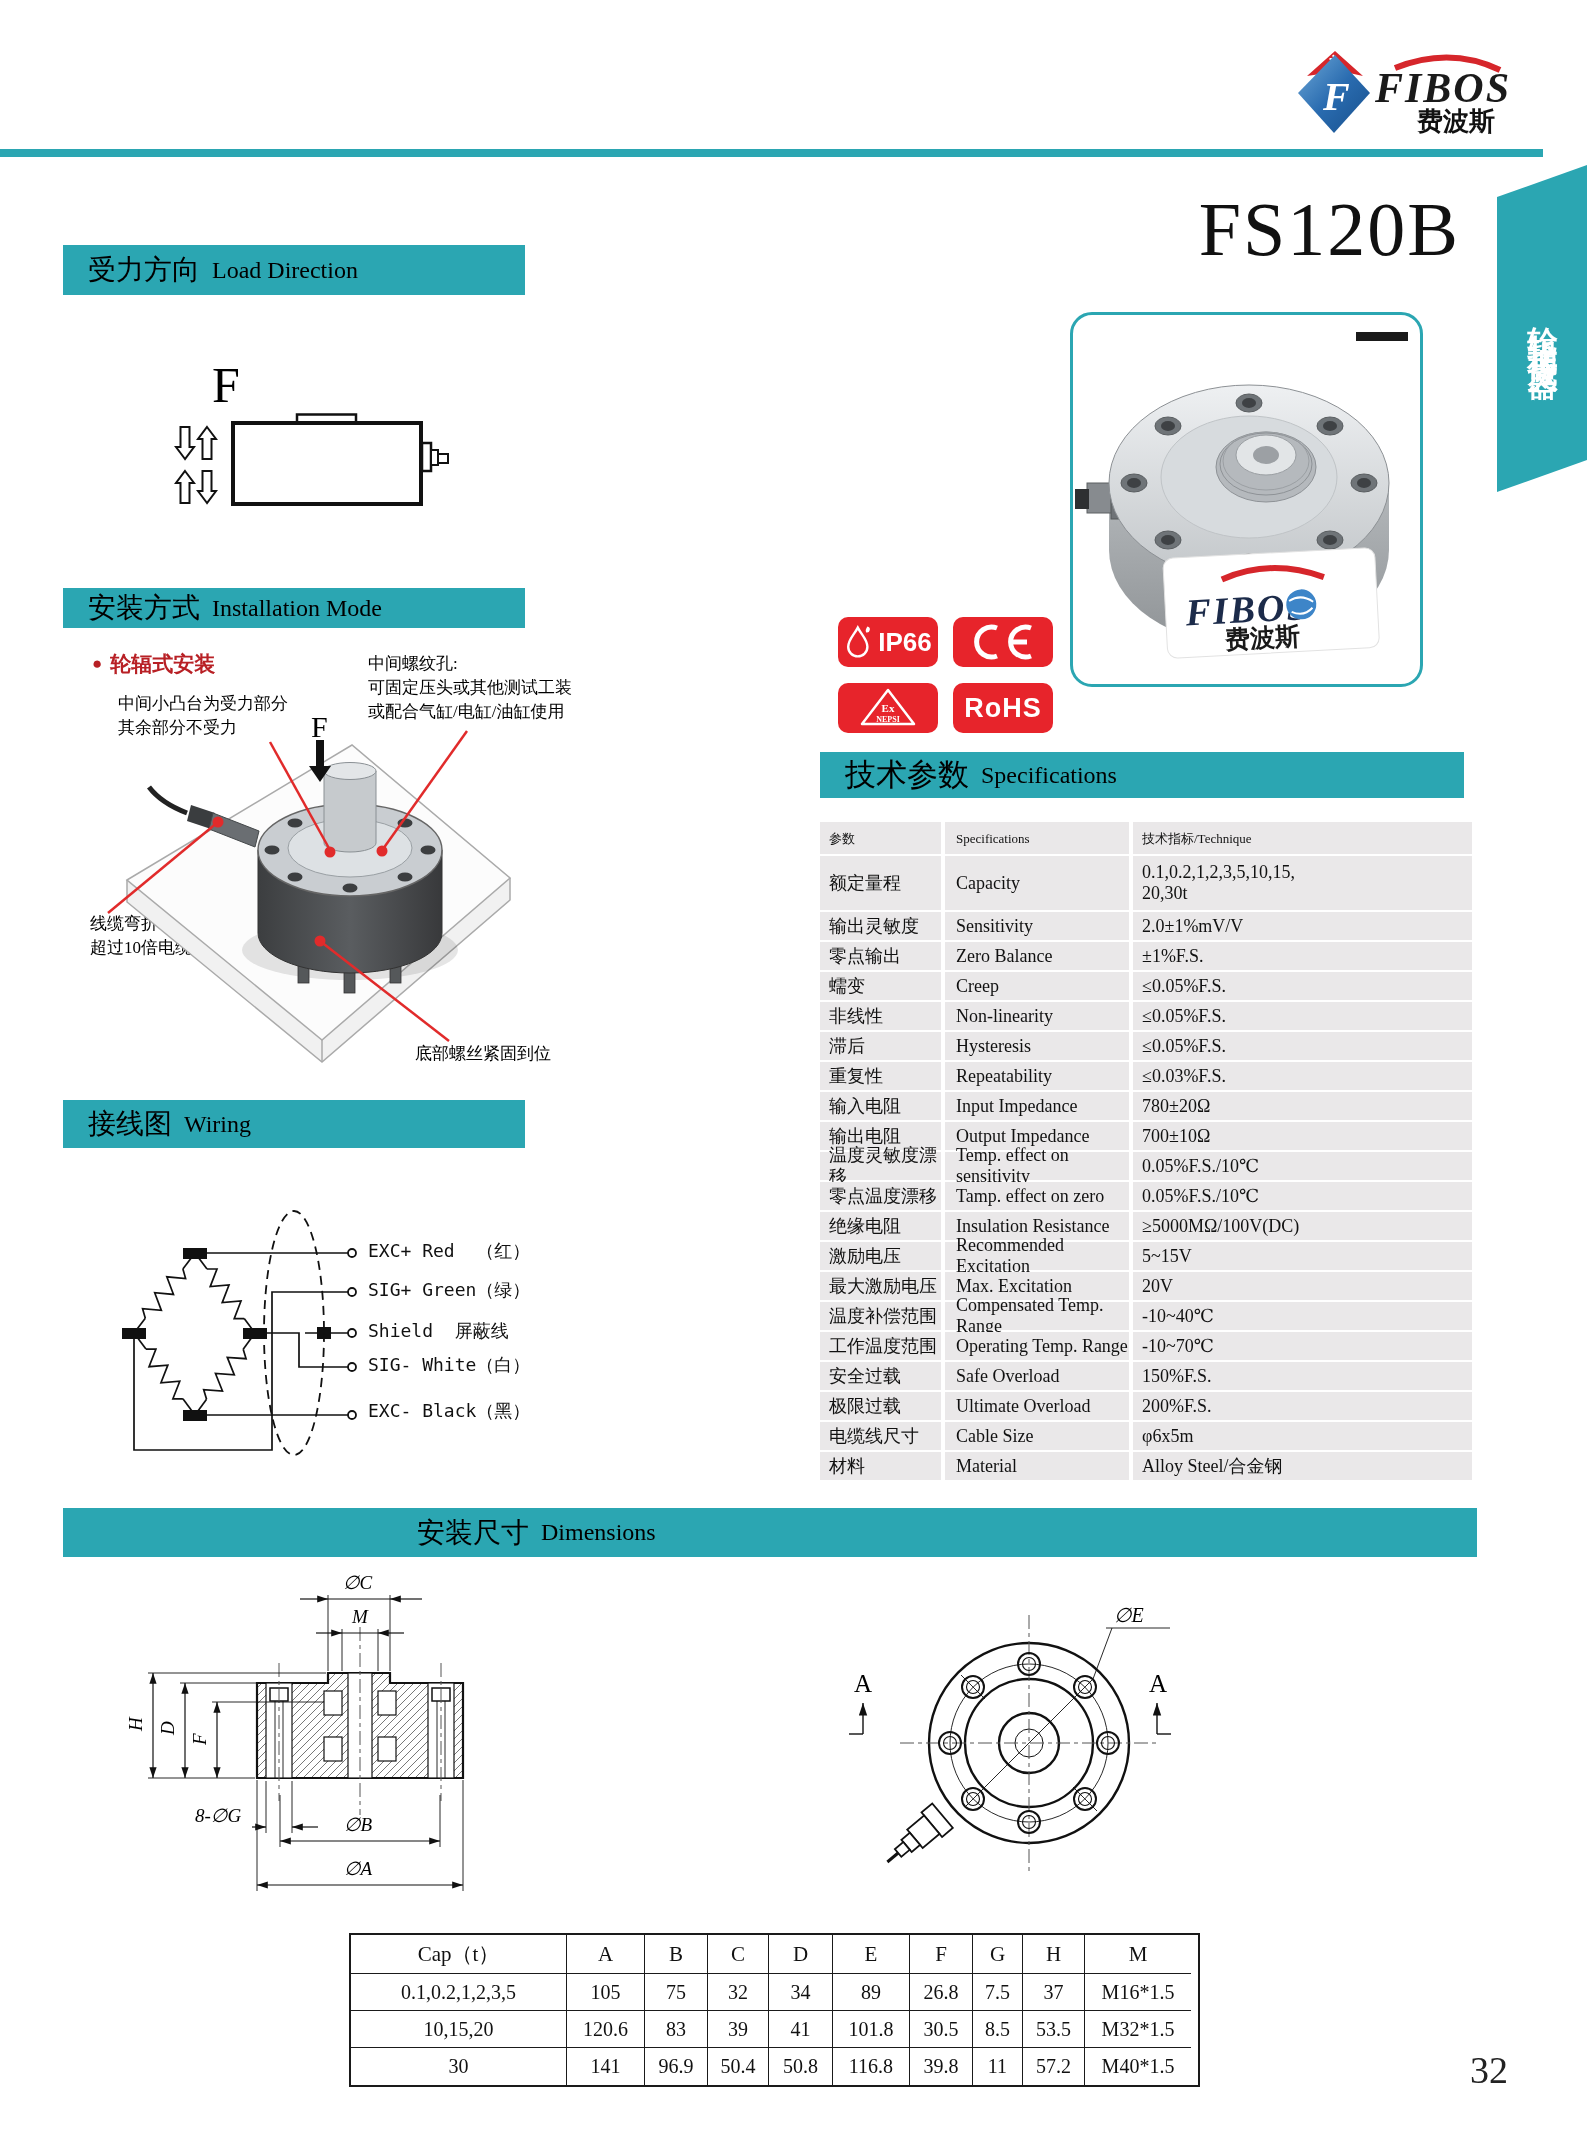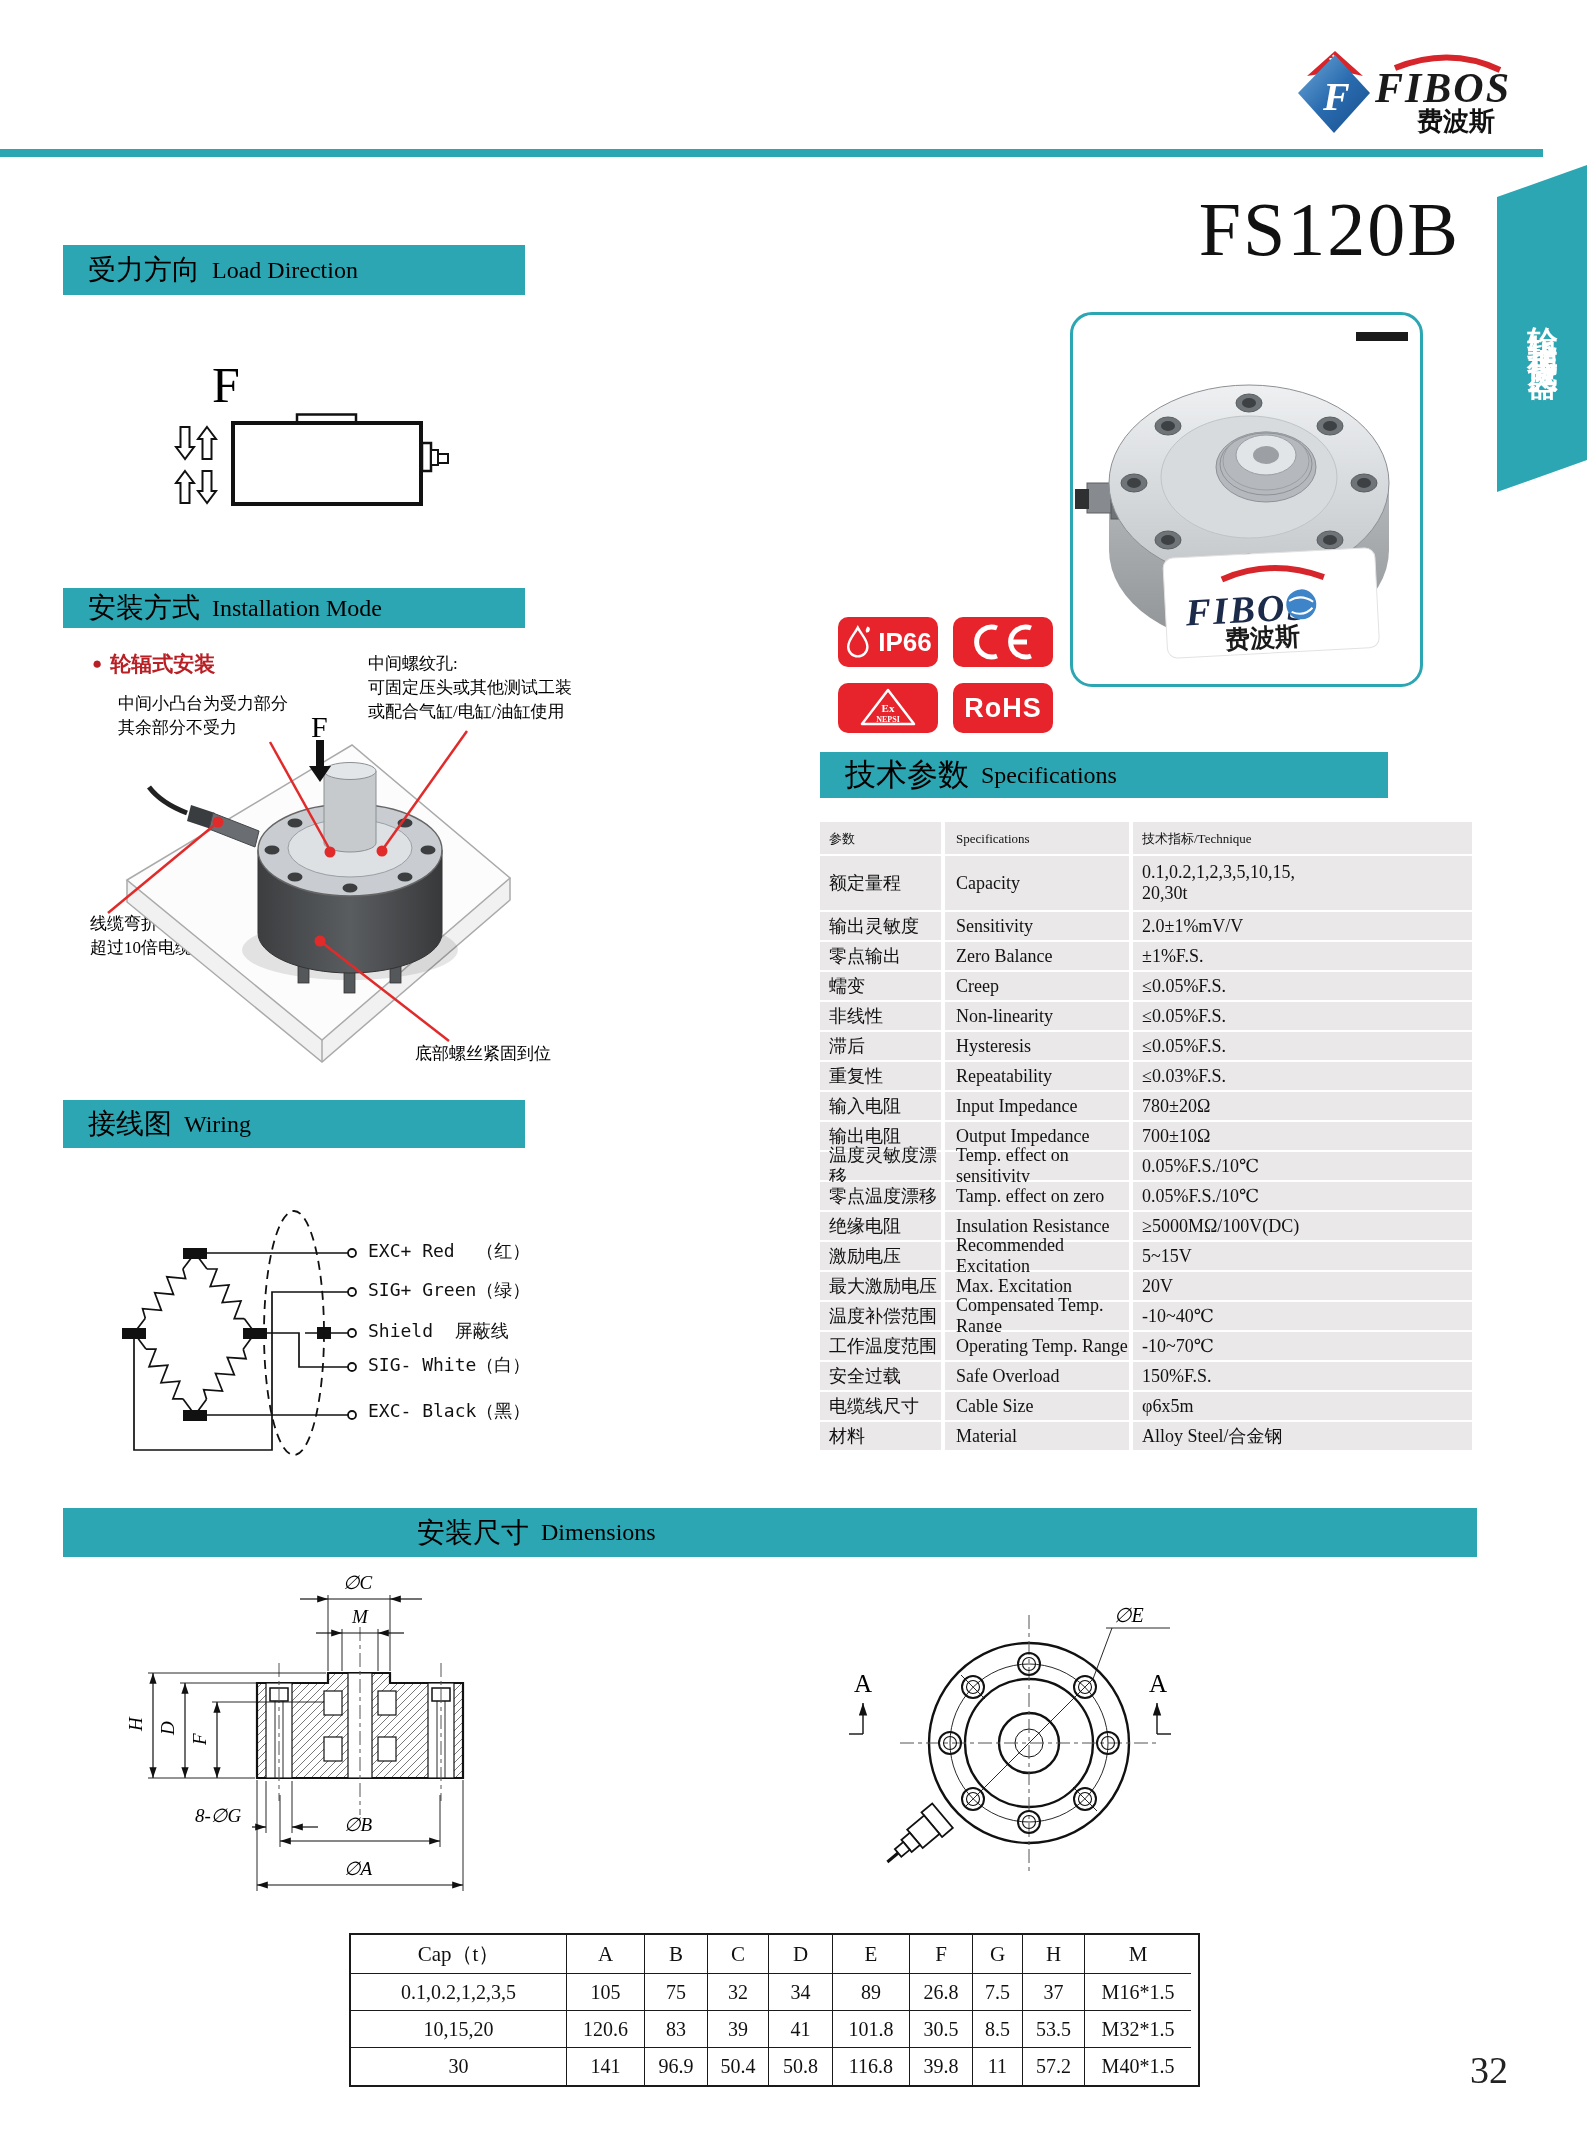--- a/index.html
+++ b/index.html
@@ -20,21 +20,21 @@
   #side-tab span{writing-mode:vertical-rl;color:#fff;font-size:30px;font-weight:700;
     letter-spacing:9px;font-family:"Liberation Serif",serif;}
 
   
   .banner{background:#2ba6b2;color:#000000;display:flex;align-items:center;padding-left:25px;box-sizing:border-box;}
   .banner .b-cn{font-size:28px;}
   .banner .b-en{font-size:24px;margin-left:12px;}
   #banner-ld{left:63px;top:245px;width:462px;height:50px;}
   #banner-inst{left:63px;top:588px;width:462px;height:40px;}
   #banner-wiring{left:63px;top:1100px;width:462px;height:48px;}
-  #banner-spec{left:820px;top:752px;width:568px;height:46px;}
+  #banner-spec{left:820px;top:752px;width:644px;height:46px;}
   #banner-dim{left:63px;top:1508px;width:1414px;height:49px;padding-left:354px;}
 
   
   .ann{font-size:17px;line-height:24px;white-space:pre-line;color:#000;}
   #ann-thread{left:368px;top:652px;}
   #ann-boss{left:118px;top:692px;}
   #ann-cable{left:90px;top:912px;}
   #ann-screw{left:415px;top:1042px;}
   #inst-bullet{left:92px;top:650px;color:#b82025;font-size:21px;font-weight:700;display:flex;align-items:center;}
   #inst-bullet .dot{font-size:17px;margin-right:8px;}
@@ -383,20 +383,25 @@
           <div class="spec-cell c0">工作温度范围</div>
           <div class="spec-cell c1">Operating Temp. Range</div>
           <div class="spec-cell c2">-10~70℃</div>
         </div>
         <div class="spec-row">
           <div class="spec-cell c0">安全过载</div>
           <div class="spec-cell c1">Safe Overload</div>
           <div class="spec-cell c2">150%F.S.</div>
         </div>
         <div class="spec-row">
+          <div class="spec-cell c0">极限过载</div>
+          <div class="spec-cell c1">Ultimate Overload</div>
+          <div class="spec-cell c2">200%F.S.</div>
+        </div>
+        <div class="spec-row">
           <div class="spec-cell c0">电缆线尺寸</div>
           <div class="spec-cell c1">Cable Size</div>
           <div class="spec-cell c2">φ6x5m</div>
         </div>
         <div class="spec-row">
           <div class="spec-cell c0">材料</div>
           <div class="spec-cell c1">Material</div>
           <div class="spec-cell c2">Alloy Steel/合金钢</div>
         </div>
       </div>

